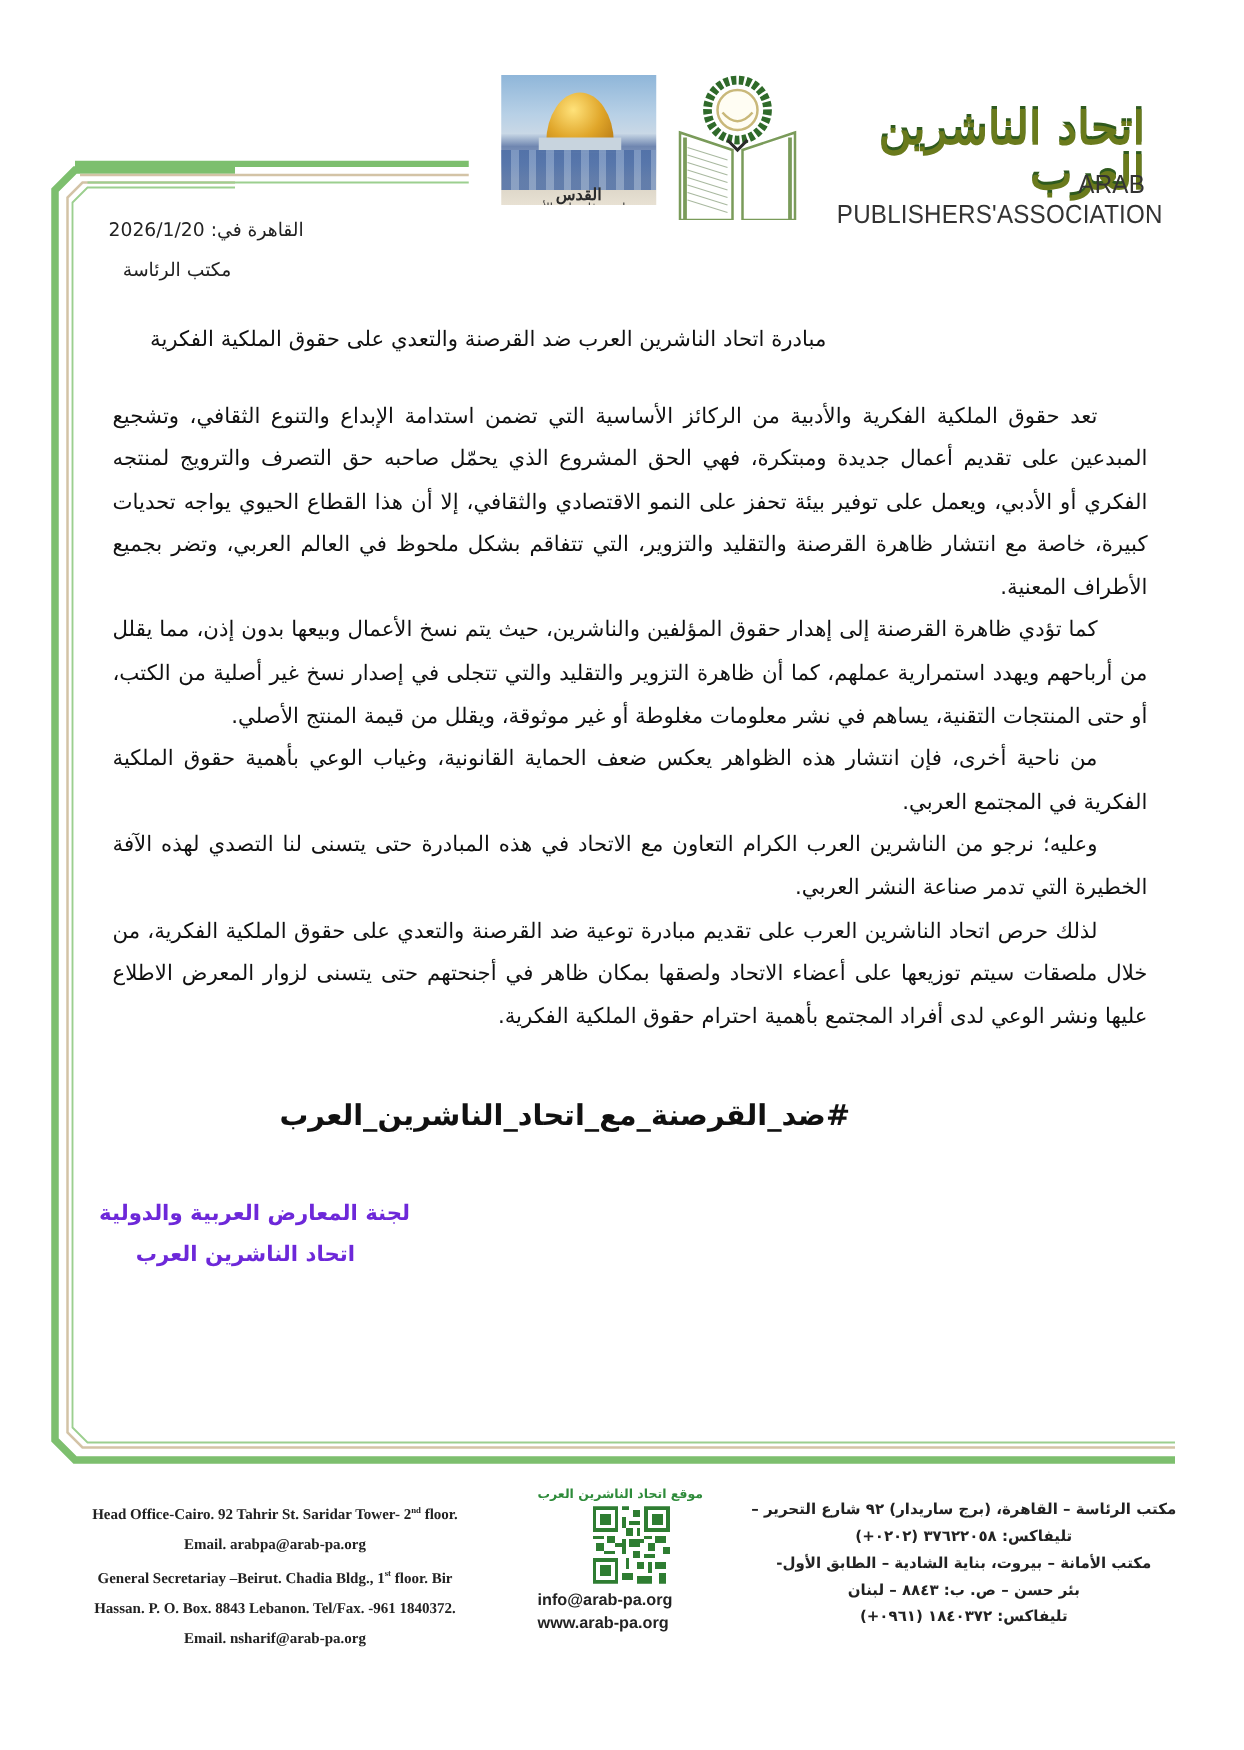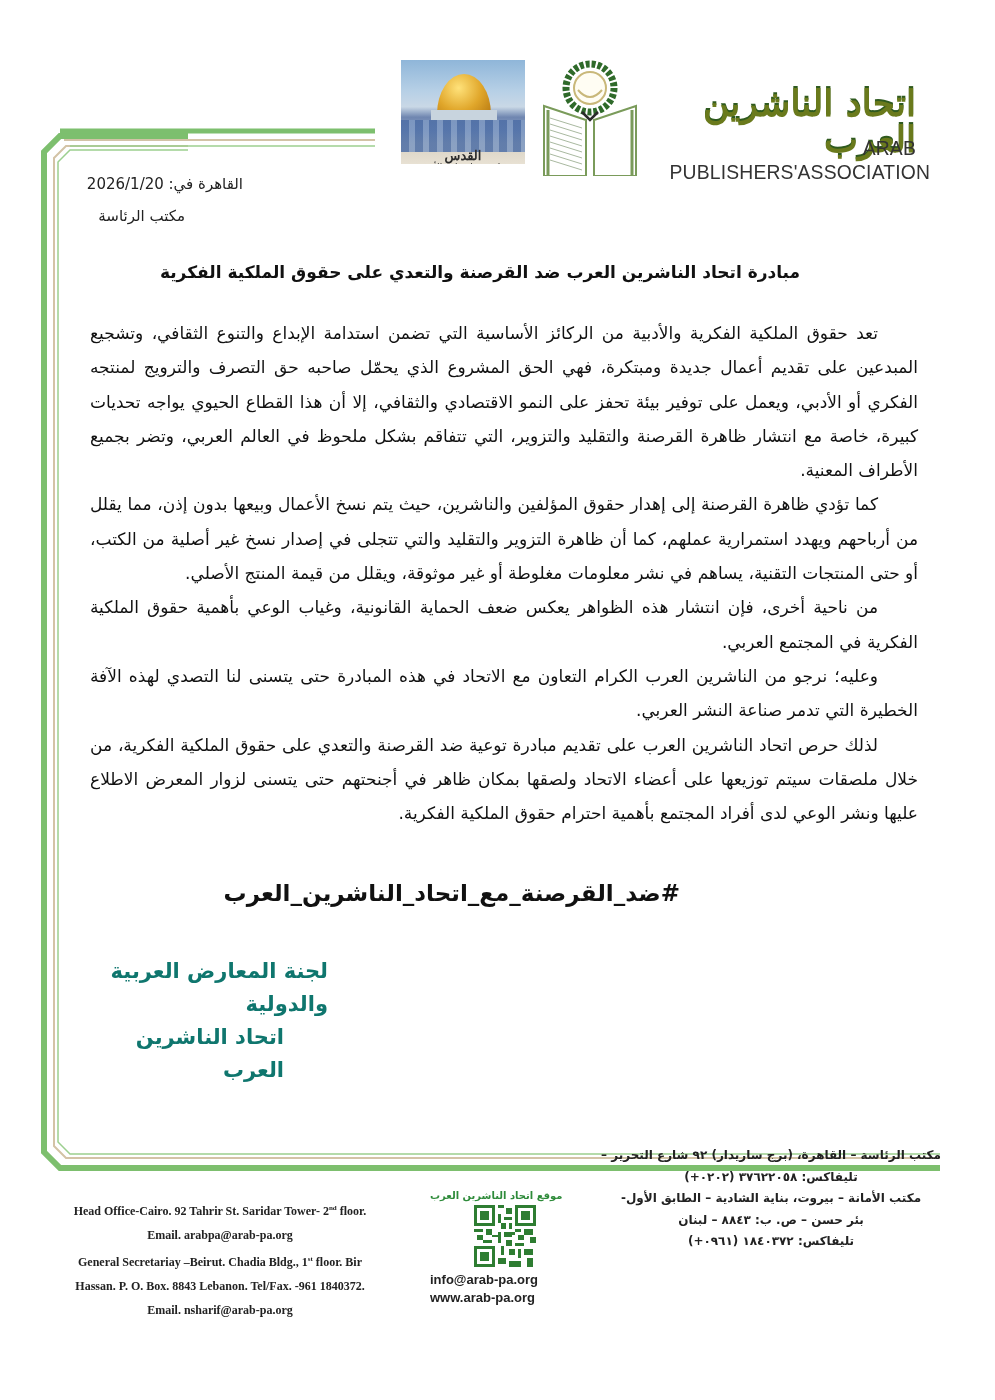--- a/index.html
+++ b/index.html
@@ -56,52 +56,52 @@
   .rtl { direction: rtl; unicode-bidi: embed; }
   .date-line {
     position: absolute; right: 752px; top: 175px; width: 200px; text-align: right;
     font-size: 15px; color: #222;
   }
   .office-line {
     position: absolute; right: 810px; top: 207px; width: 200px; text-align: right;
     font-size: 15px; color: #222;
   }
   .title {
-    position: absolute; left: 120px; width: 720px; top: 262px; text-align: center;
-    font-size: 17px; font-weight: bold; color: #111;
+    position: absolute; left: 120px; width: 720px; top: 262px; text-align: left;
+    font-size: 17px; font-weight: normal; color: #111;
   }
   .content {
     position: absolute; left: 90px; width: 828px; top: 316px;
     font-size: 17px; line-height: 34.3px; text-align: justify; text-align-last: right; color: #111;
   }
   .content p { text-indent: 40px; }
   .hashtag {
     position: absolute; left: 300px; width: 380px; top: 880px; text-align: right;
     font-size: 23px; font-weight: bold; color: #111;
   }
   .signature {
     position: absolute; left: 70px; width: 258px; top: 955px; text-align: right;
-    font-size: 21px; font-weight: bold; line-height: 33px; color: #0f766e;
+    font-size: 17px; font-weight: bold; line-height: 33px; color: #6d28d9;
   }
   .signature .l2 { padding-right: 44px; }
 
   
   .foot-en {
     position: absolute; left: 50px; width: 340px; top: 1196px; text-align: center;
     font-family: "Liberation Serif", serif; font-weight: bold; font-size: 12px; line-height: 24px; color: #222;
   }
   .foot-en sup { font-size: 7px; }
   .foot-mid {
     position: absolute; left: 430px; width: 150px; top: 1190px; text-align: left;
   }
   .foot-mid .site-ar { font-size: 10px; color: #2e8b3a; font-weight: bold; }
   .qr { display: block; margin: 4px auto 4px; width: 62px; height: 62px; }
   .foot-mid .link { font-family: "Liberation Sans", sans-serif; font-weight: bold; font-size: 13px; line-height: 18px; color: #222; }
   .foot-ar {
-    position: absolute; left: 596px; width: 350px; top: 1145px; text-align: center;
+    position: absolute; left: 596px; width: 350px; top: 1197px; text-align: center;
     font-size: 12px; font-weight: bold; line-height: 21.5px; color: #222;
   }
 </style>
 </head>
 <body>
 
 <svg class="frame" viewBox="0 0 995 1400" xmlns="http://www.w3.org/2000/svg">
 
   <polyline points="188,136 60,136 44,152 44,1152 60,1168 940,1168" fill="none" stroke="#7dbf6e" stroke-width="6"></polyline>
   <polyline points="188,146 66,146 54,158 54,1146 66,1158 940,1158" fill="none" stroke="#d3c3a6" stroke-width="2"></polyline>

